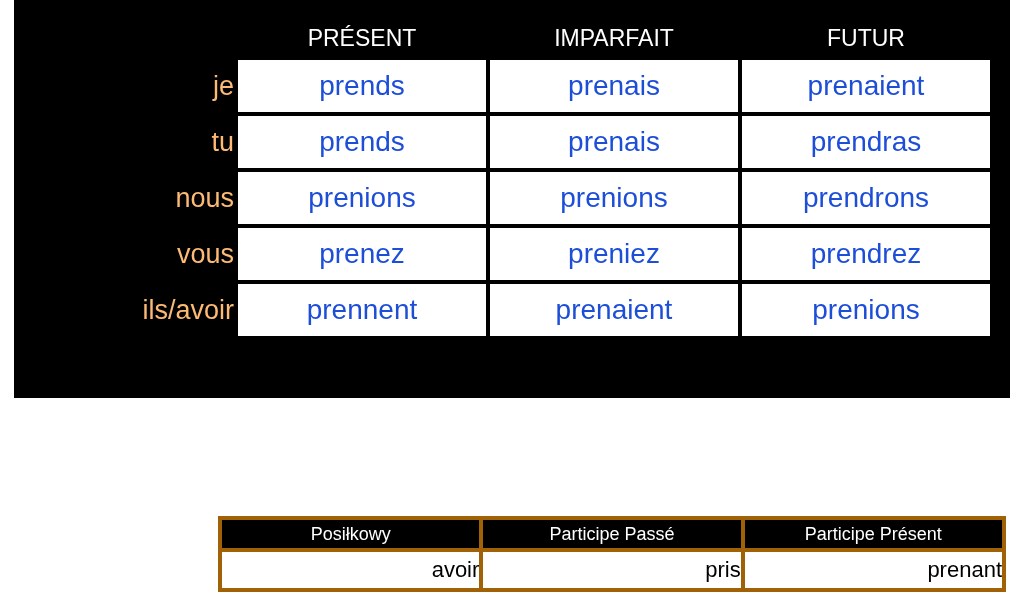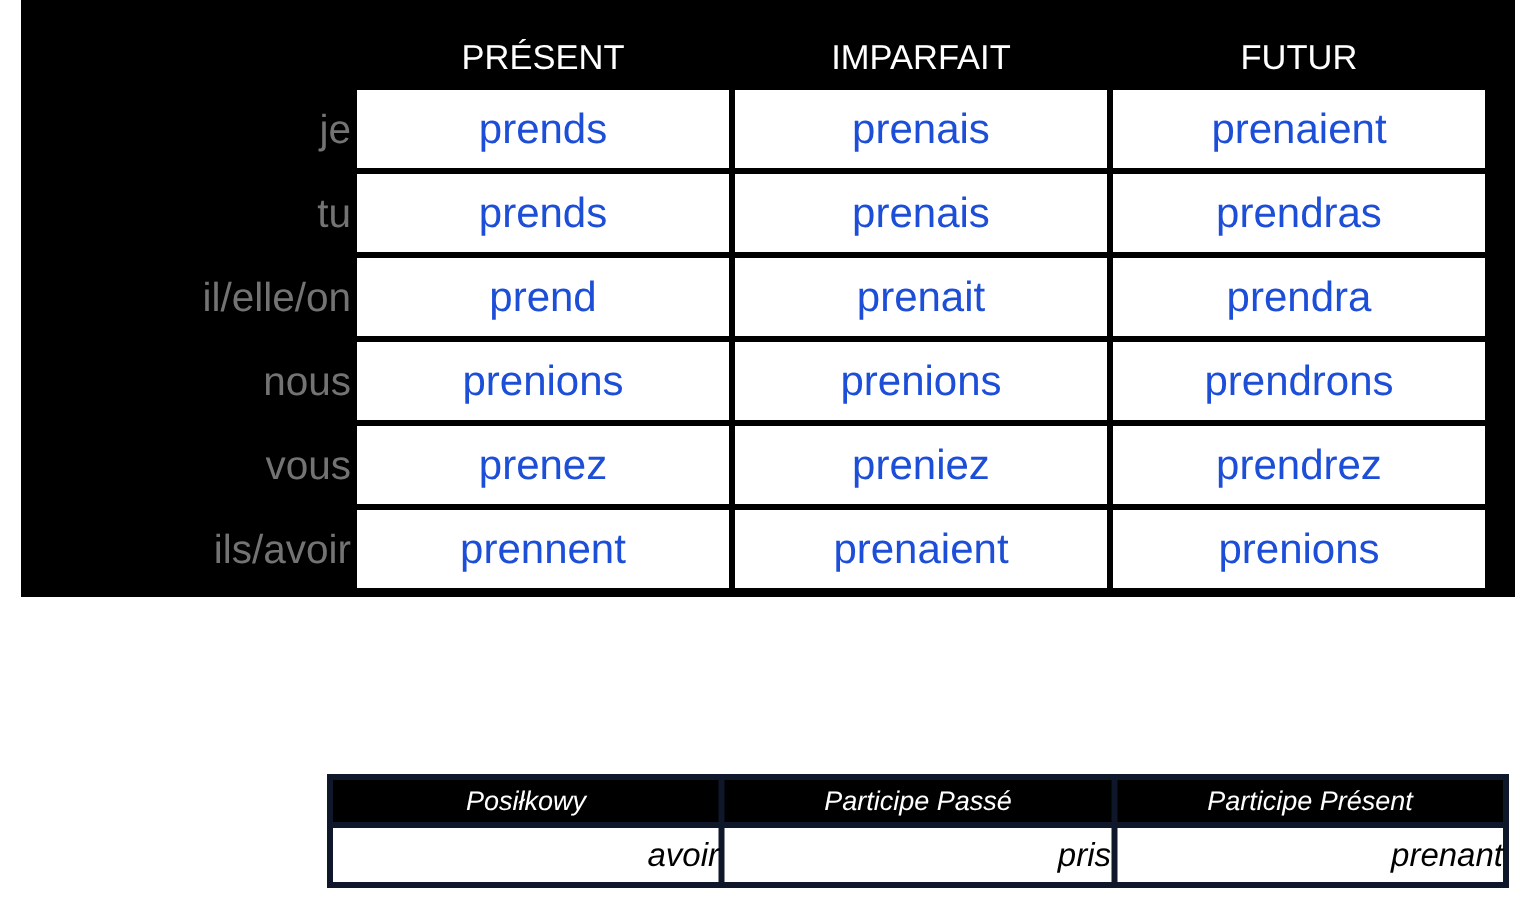--- a/index.html
+++ b/index.html
@@ -58,21 +58,21 @@
     text-align: center;
     height: 36px;
     vertical-align: middle;
   }
   .hdr-blank {
     background: #000000;
     width: 200px;
   }
   .pronoun {
     background: #000000;
-    color: #737373;
+    color: #fdba74;
     font-size: 27px;
     text-align: right;
     padding-right: 18px;
     height: 52px;
     vertical-align: middle;
     white-space: nowrap;
   }
   .form {
     background: #ffffff;
     color: #1d4ed8;
@@ -89,23 +89,22 @@
     left: 218px;
     top: 516px;
     width: 788px;
     background: #000000;
     padding: 0;
   }
   table.extra {
     width: 100%;
     border-collapse: separate;
     border-spacing: 4px 4px;
-    background: #0f172a;
+    background: #a16207;
     table-layout: fixed;
-    font-style: italic;
   }
   table.extra td {
     padding: 0;
   }
   .extra-hdr {
     background: #000000;
     color: #ffffff;
     font-size: 18px;
     text-align: center;
     height: 28px;
@@ -143,26 +142,20 @@
           <td class="form">prenaient</td>
         </tr>
 
         <tr>
           <td class="pronoun">tu</td>
           <td class="form">prends</td>
           <td class="form">prenais</td>
           <td class="form">prendras</td>
         </tr>
 
-        <tr>
-          <td class="pronoun">il/elle/on</td>
-          <td class="form">prend</td>
-          <td class="form">prenait</td>
-          <td class="form">prendra</td>
-        </tr>
 
         <tr>
           <td class="pronoun">nous</td>
           <td class="form">prenions</td>
           <td class="form">prenions</td>
           <td class="form">prendrons</td>
         </tr>
 
         <tr>
           <td class="pronoun">vous</td>

